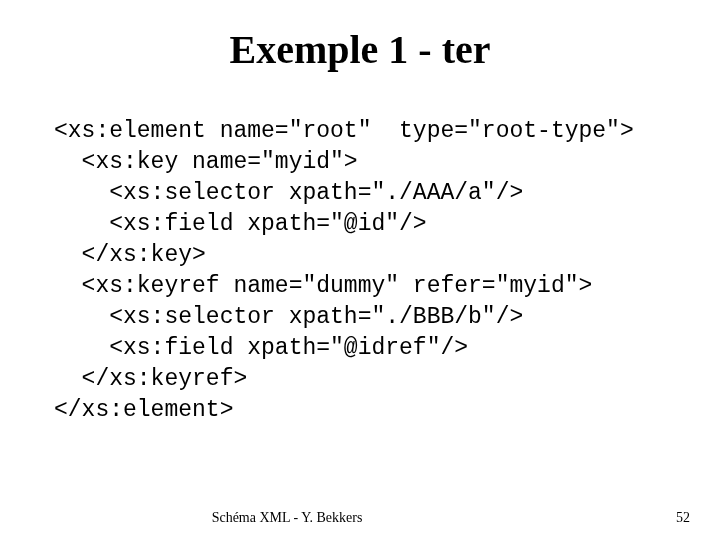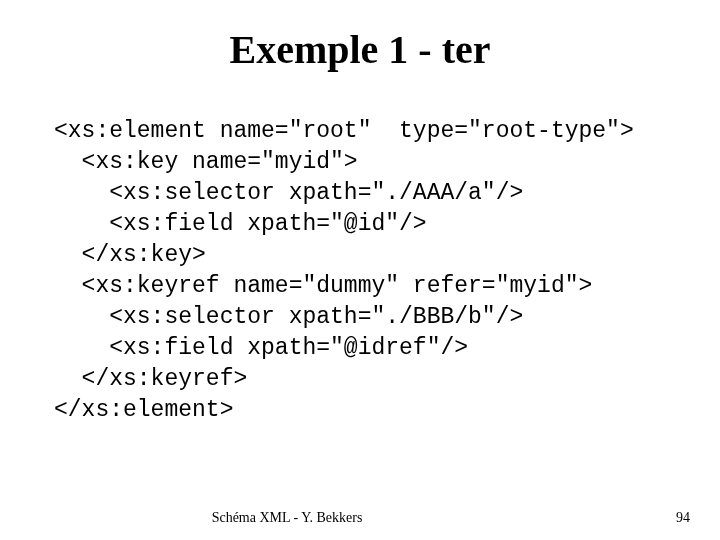--- a/index.html
+++ b/index.html
@@ -61,14 +61,14 @@
 <span>    &lt;xs:selector xpath="./AAA/a"/&gt;</span>
 <span>    &lt;xs:field xpath="@id"/&gt;</span>
 <span>  &lt;/xs:key&gt;</span>
 <span>  &lt;xs:keyref name="dummy" refer="myid"&gt;</span>
 <span>    &lt;xs:selector xpath="./BBB/b"/&gt;</span>
 <span>    &lt;xs:field xpath="@idref"/&gt;</span>
 <span>  &lt;/xs:keyref&gt;</span>
 <span>&lt;/xs:element&gt;</span></div>
 
   <div class="footer-center">Schéma XML - Y. Bekkers</div>
-  <div class="footer-right">94</div>
+  <div class="footer-right">52</div>
 </div>
 
 </body></html>

